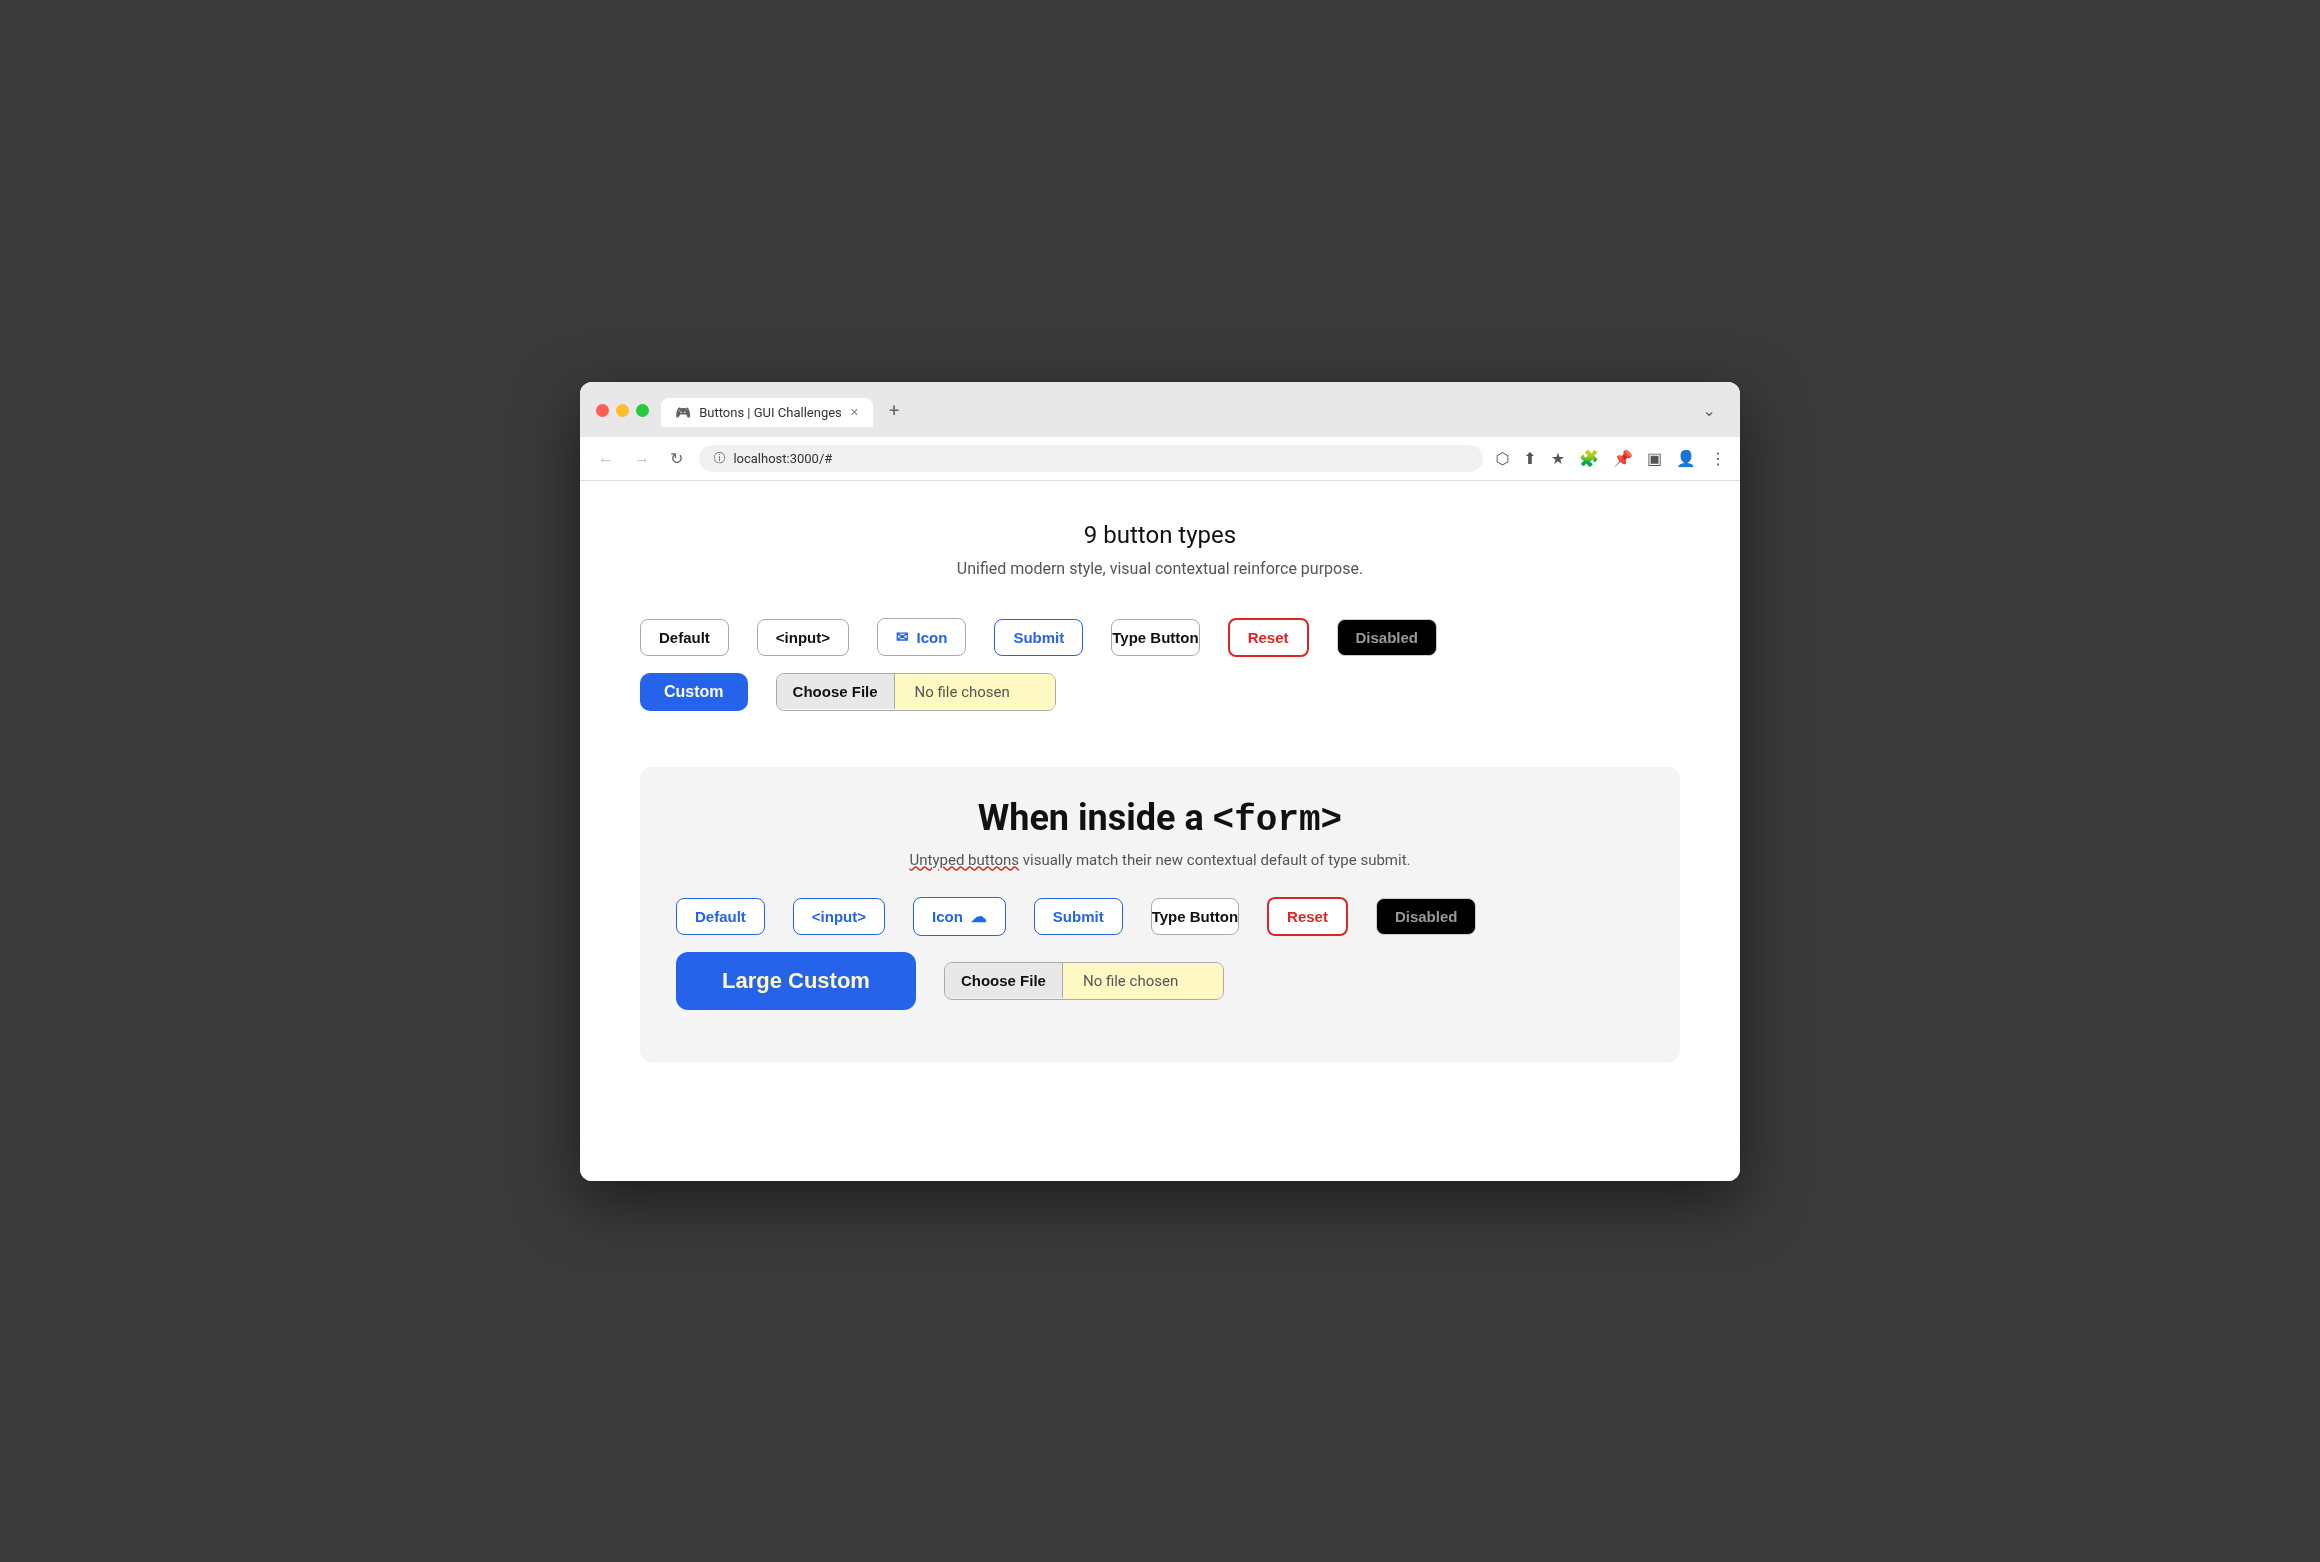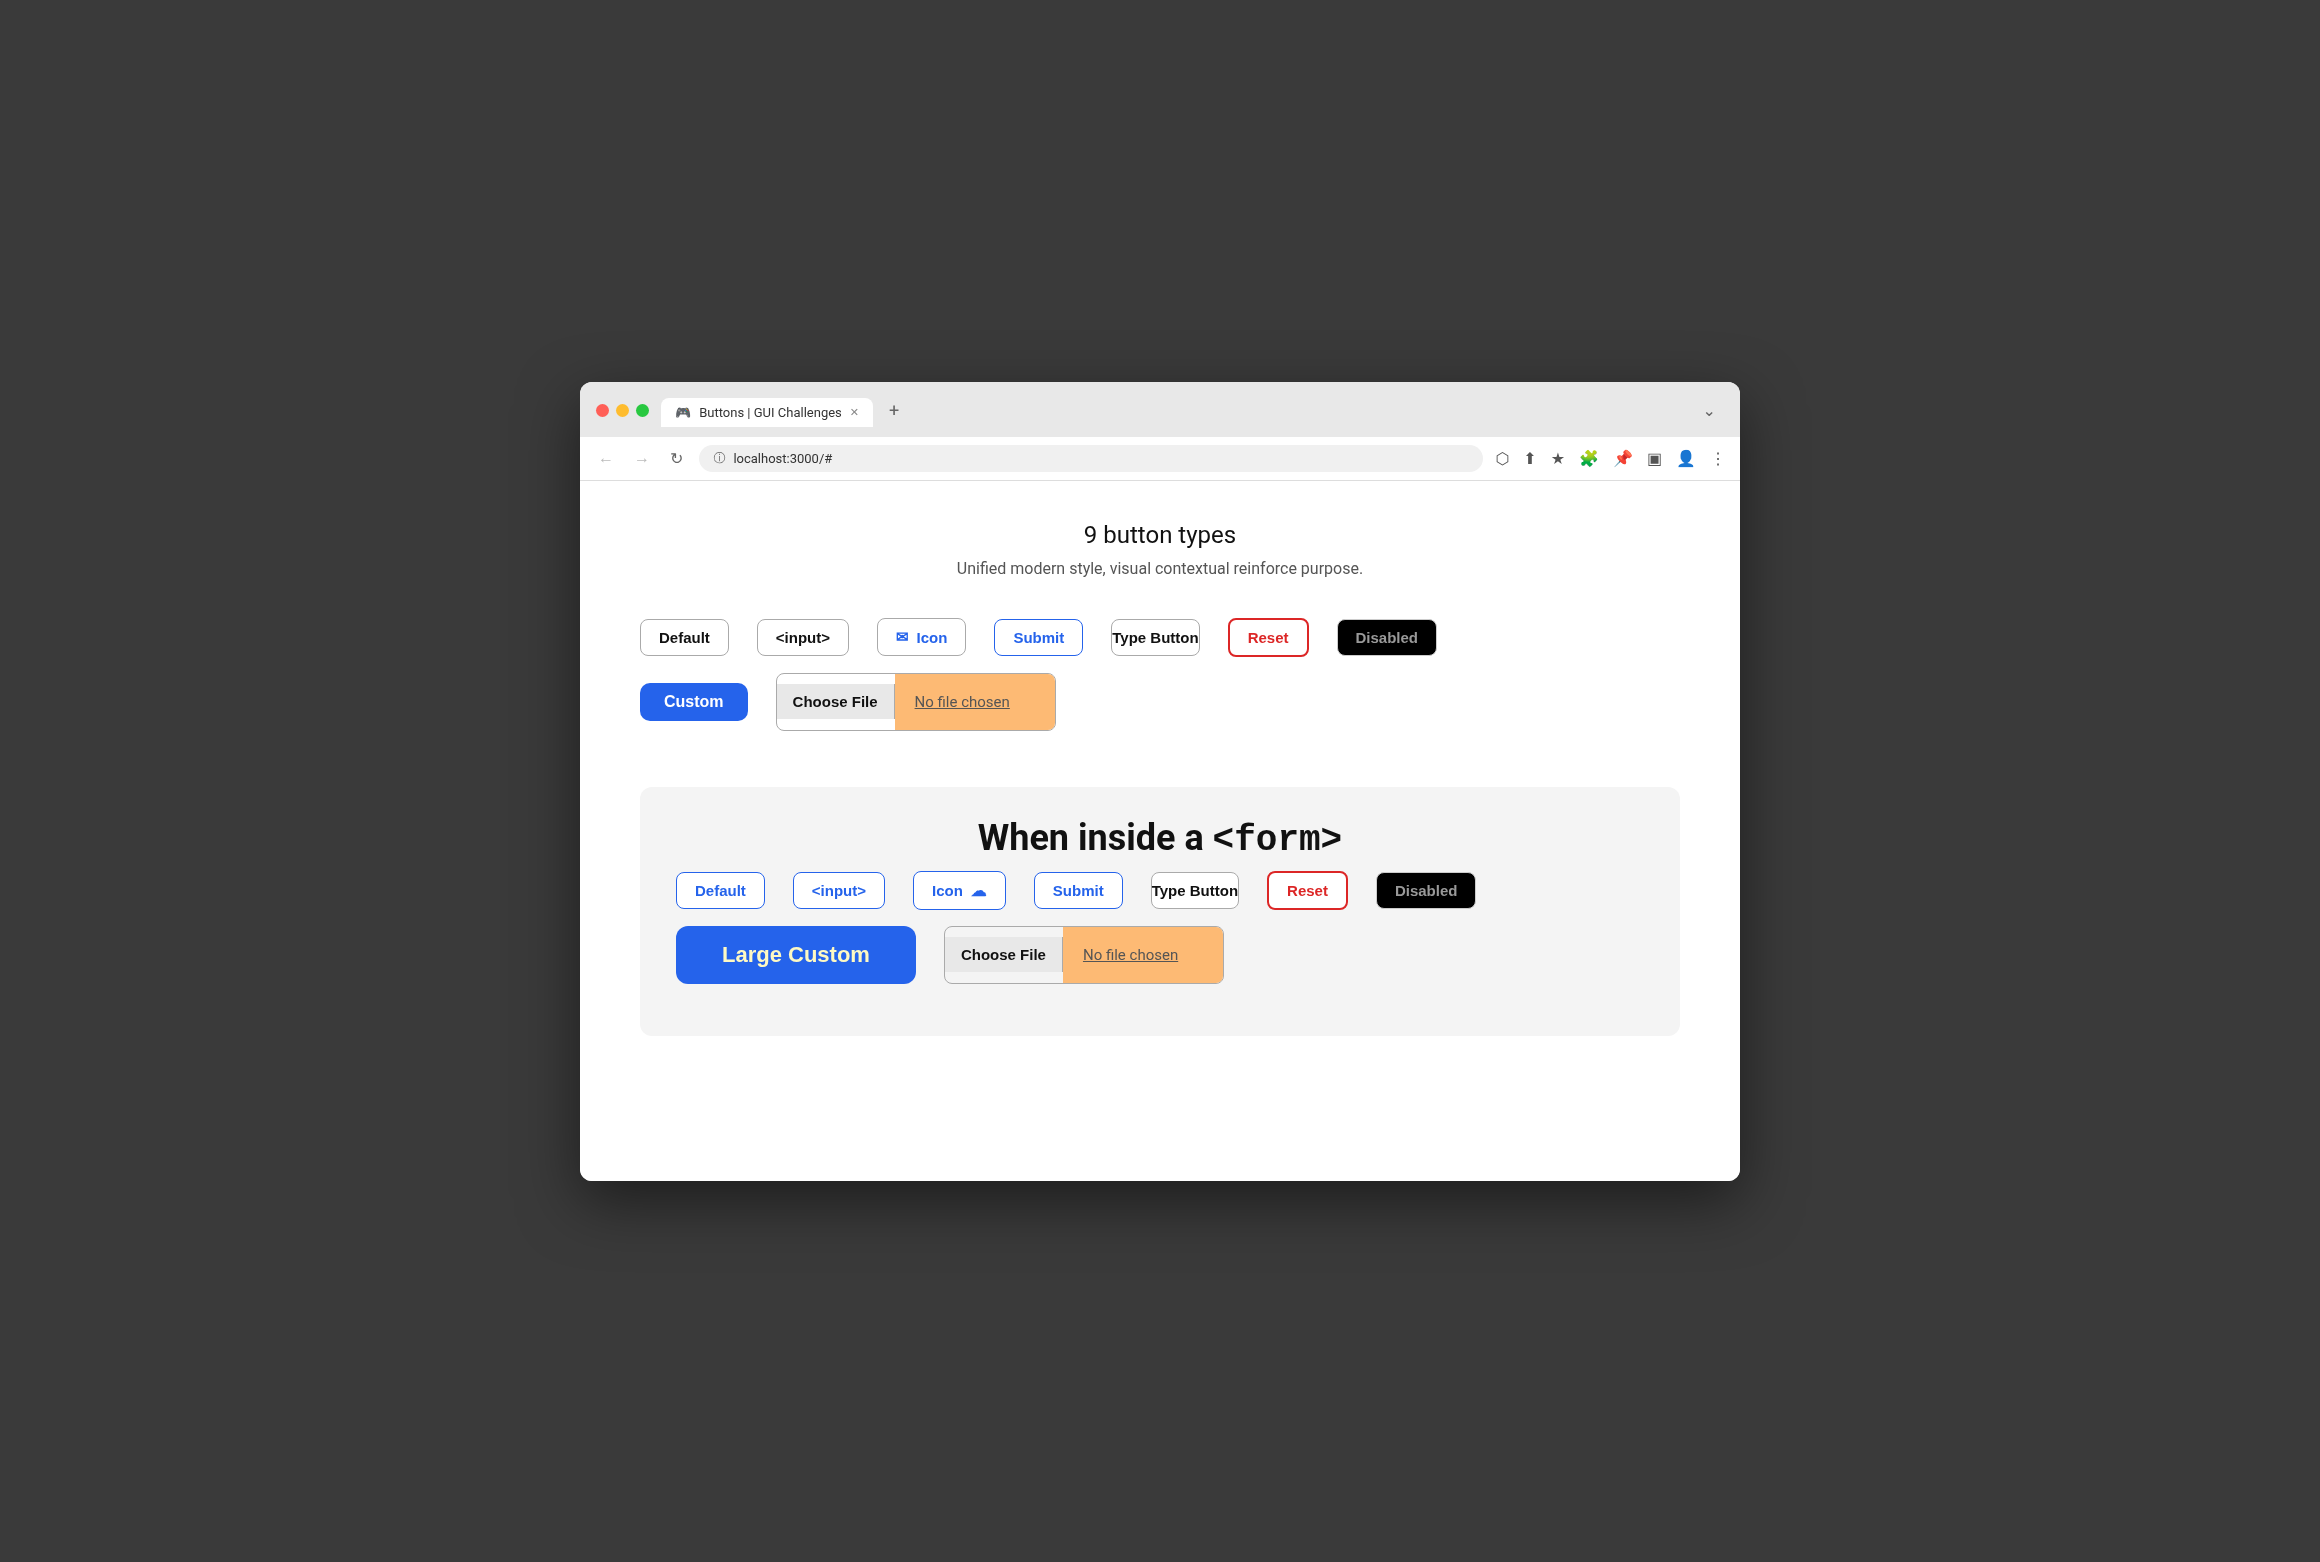--- a/index.html
+++ b/index.html
@@ -285,26 +285,25 @@
       background: #e8e8e8;
       border: none;
       border-right: 1.5px solid #aaa;
       font-size: 15px;
       font-weight: 600;
       color: #111;
       cursor: pointer;
     }
 
     .file-no-chosen {
-      padding: 19px 20px;
-      background: #fdba74;
+      padding: 9px 20px;
+      background: #fef9c3;
       font-size: 15px;
       color: #555;
       min-width: 160px;
-      text-decoration: underline;
     }
 
     
     .form-section {
       background: #f4f4f4;
       border-radius: 12px;
       padding: 30px 36px 36px;
       margin-top: 10px;
     }
 
@@ -448,20 +447,23 @@
         <span class="file-no-chosen">No file chosen</span>
       </div>
     </div>
 
     <div class="divider"></div>
 
     <div class="form-section">
       <h2 class="section-title">
         <span>When inside a </span><code>&lt;form&gt;</code>
       </h2>
+      <p class="section-subtitle">
+        <span class="underline-red">Untyped buttons</span><span> visually match their new contextual default of type submit.</span>
+      </p>
 
       <div class="button-row">
         <button class="btn-default-form">Default</button>
         <button class="btn-input" style="color:#2563eb;border-color:#2563eb;font-weight:700;">&lt;input&gt;</button>
         <button class="btn-icon-form">
           <span>Icon</span>
           <span class="cloud-icon">☁</span>
         </button>
         <button class="btn-submit-form">Submit</button>
         <button class="btn-type-button">Type Button</button>

